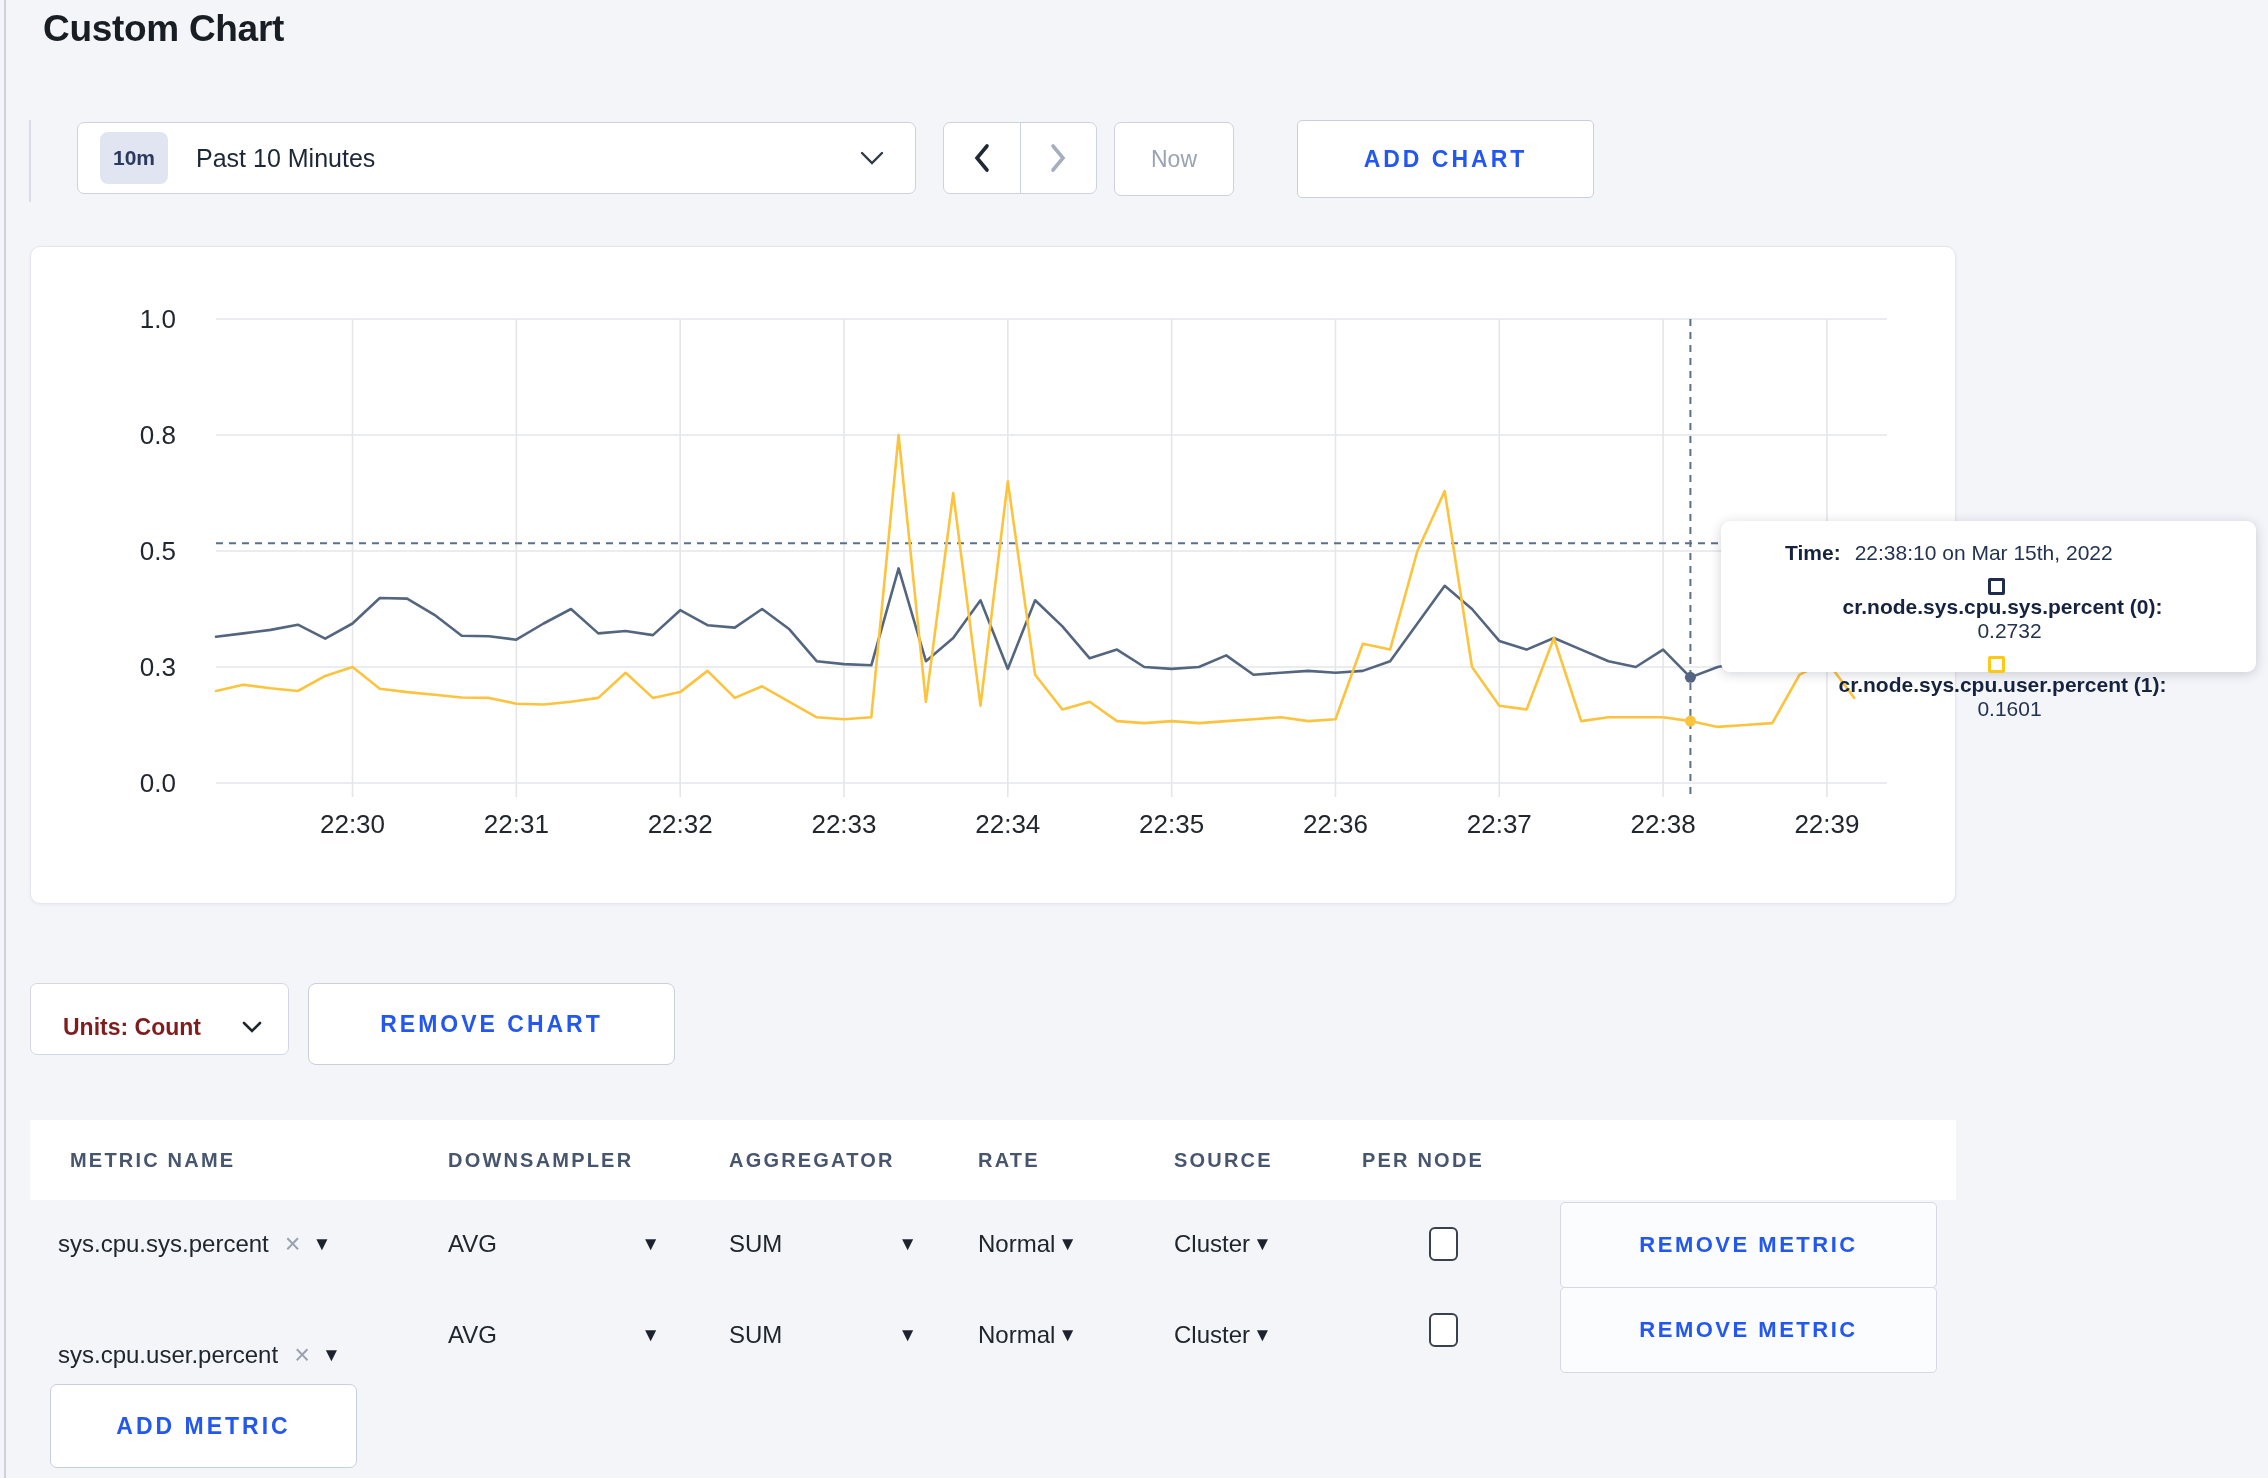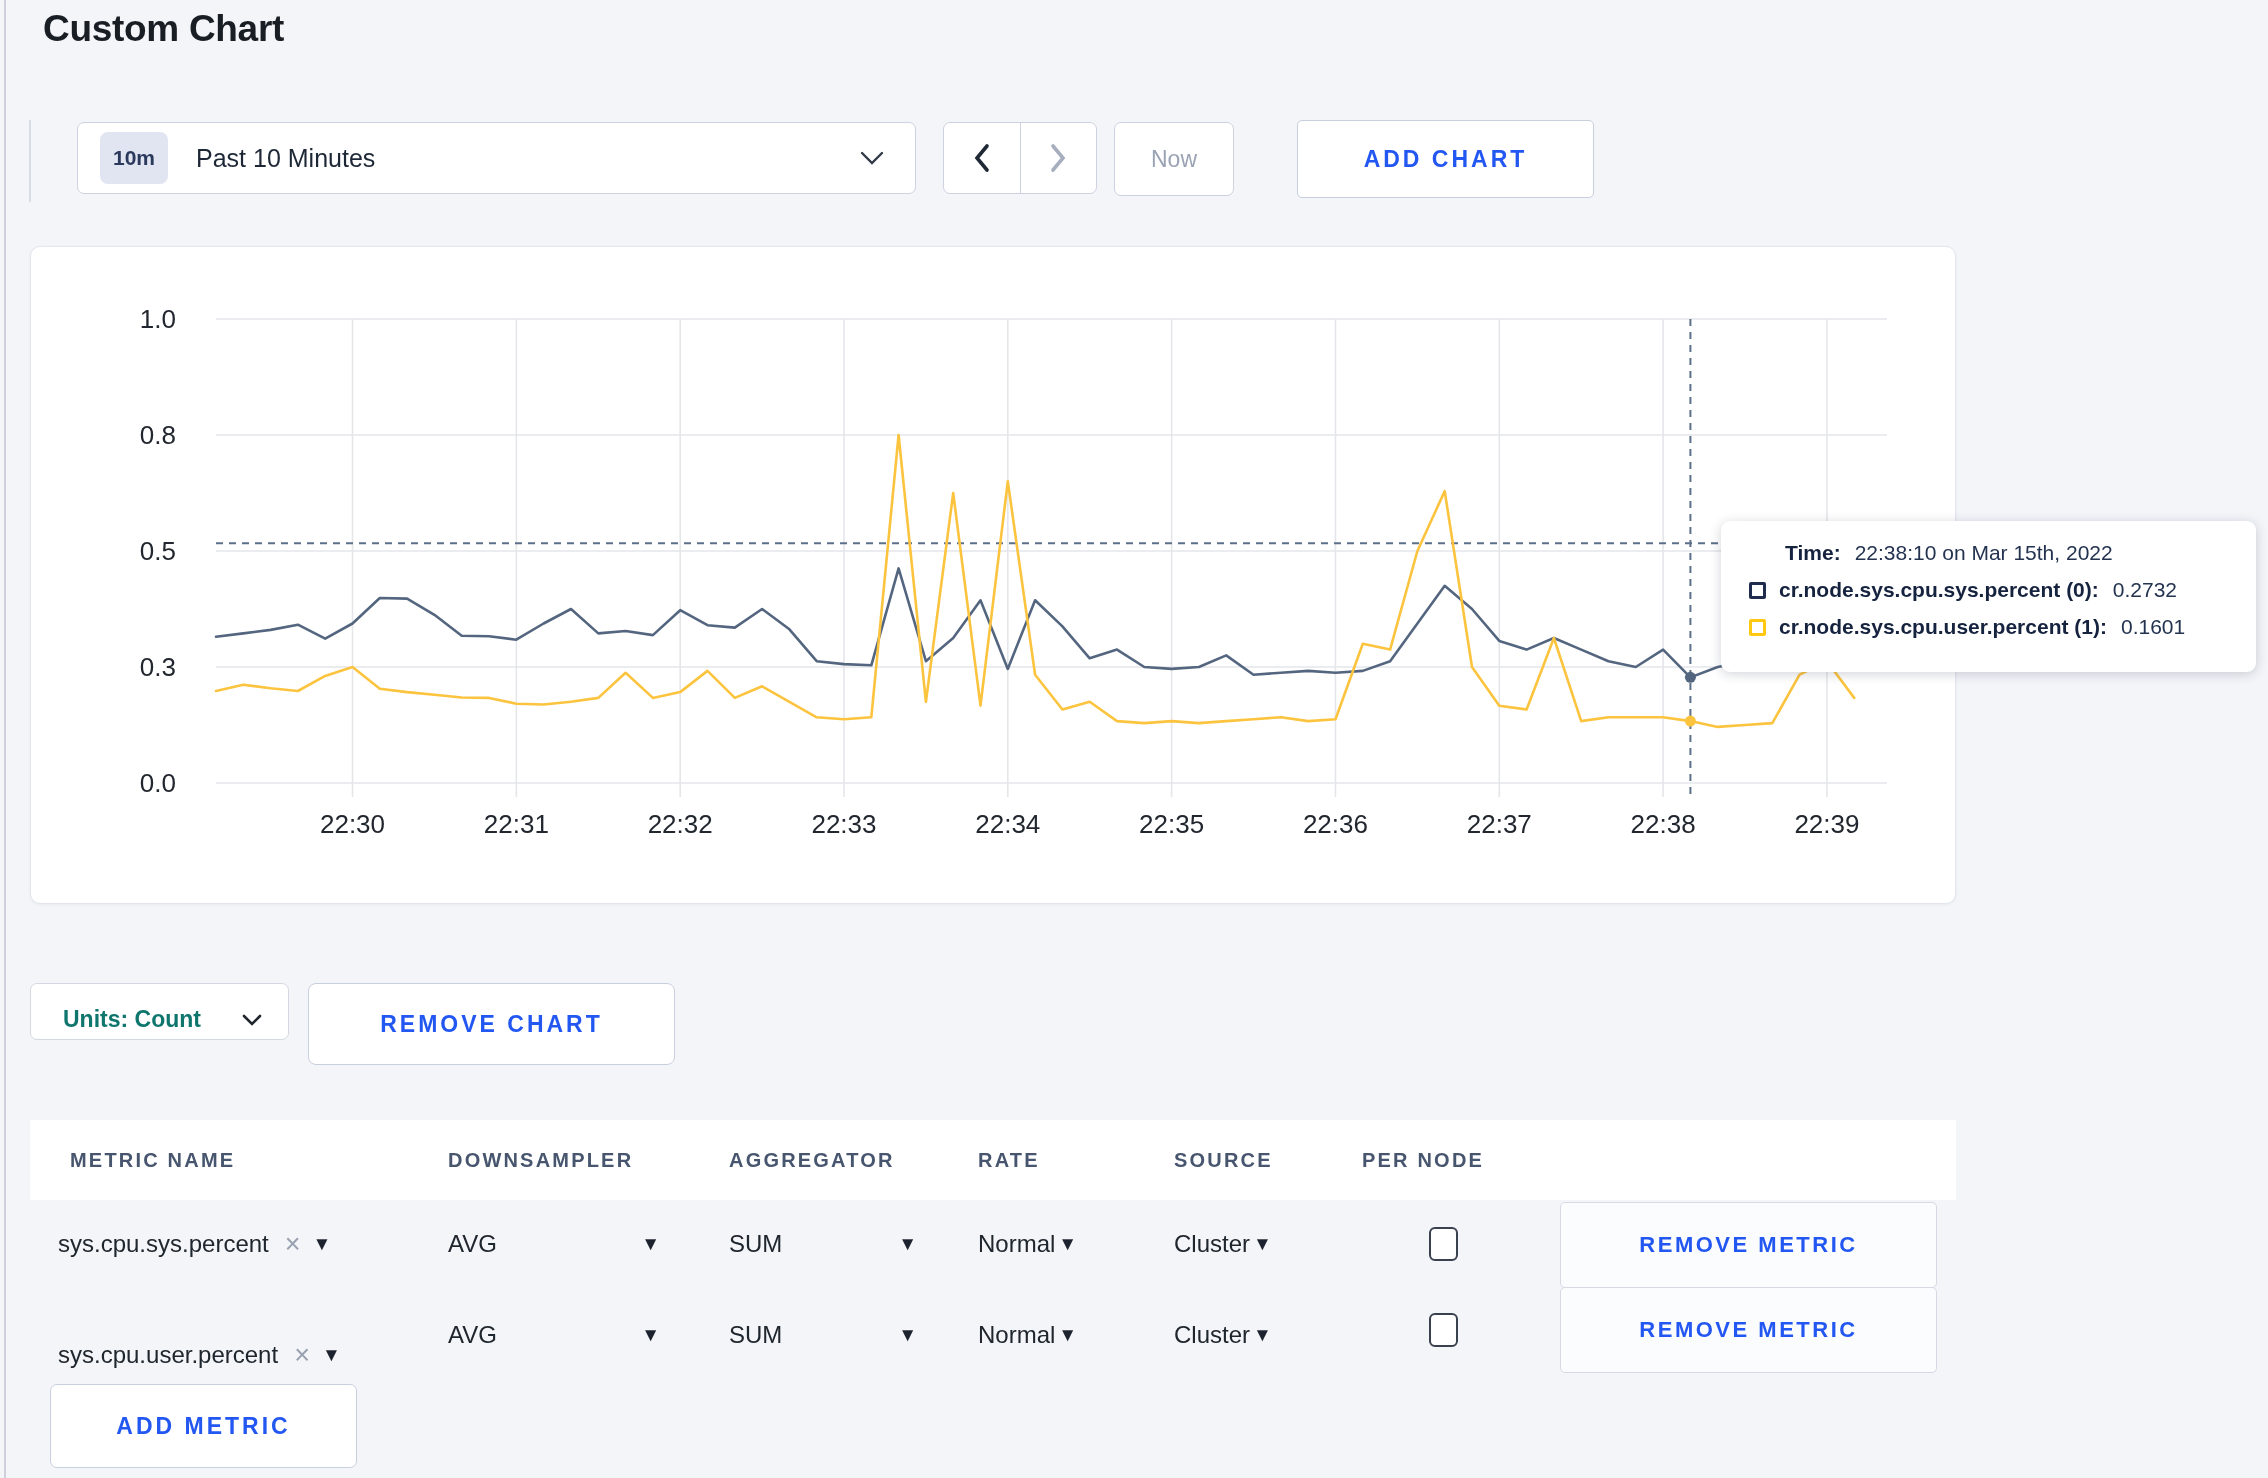--- a/index.html
+++ b/index.html
@@ -19,25 +19,25 @@
   .btn-blue{background:#fff;border:1.5px solid #c8cfdd;border-radius:5px;display:flex;align-items:center;justify-content:center;font-size:23px;font-weight:600;color:#2357f2;letter-spacing:3px;cursor:pointer;}
   .btn-add-chart{left:1297px;top:120px;width:295px;height:76px;}
   
   .chart-card{left:30px;top:246px;width:1926px;height:658px;background:#fff;border:1.5px solid #e3e6ee;border-radius:10px;box-shadow:0 1px 3px rgba(40,50,70,.06);box-sizing:border-box;}
   .chart-card svg{display:block;}
   
   .tooltip{left:1721px;top:521px;width:535px;height:151px;background:#fff;border-radius:9px;box-shadow:0 2px 12px rgba(25,35,60,.20);z-index:6;padding:20px 0 0 28px;box-sizing:border-box;font-size:21px;color:#16233f;}
   .tt-time-row{margin-left:36px;display:flex;align-items:baseline;}
   .tt-label{font-weight:700;color:#16233f;}
   .tt-value{margin-left:14px;font-weight:400;color:#233350;}
-  .tt-series-row{display:flex;align-items:center;margin-top:13px;}
+  .tt-series-row{display:flex;align-items:center;margin-top:13px;flex-direction:column;}
   .swatch{width:17px;height:17px;border:3.5px solid #1f2c4d;border-radius:2px;box-sizing:border-box;margin-right:13px;background:#fff;flex:none;}
   .tt-series-row .tt-label{font-size:21px;}
   
-  .btn-units{left:30px;top:983px;width:259px;height:57px;background:#fff;border:1.5px solid #d3d8e2;border-radius:7px;display:flex;align-items:center;padding:16px 26px 0 32px;box-sizing:border-box;font-size:23px;font-weight:700;color:#0f766e;cursor:pointer;}
+  .btn-units{left:30px;top:983px;width:259px;height:72px;background:#fff;border:1.5px solid #d3d8e2;border-radius:7px;display:flex;align-items:center;padding:16px 26px 0 32px;box-sizing:border-box;font-size:23px;font-weight:700;color:#7f1d1d;cursor:pointer;}
   .btn-remove-chart{left:308px;top:983px;width:365px;height:80px;border-radius:8px;}
   
   .thead-band{left:30px;top:1120px;width:1926px;height:80px;background:#fff;}
   .th{position:absolute;top:0;height:80px;display:flex;align-items:center;font-size:20px;font-weight:600;color:#47566e;letter-spacing:2.2px;}
   .cell{position:absolute;display:flex;align-items:center;font-size:24px;color:#20262e;}
   .x-icon{color:#99a1b0;font-size:27px;margin:0 12px 0 16px;cursor:pointer;}
   .caret{color:#1c232e;font-size:19px;cursor:pointer;}
   .sel-cell{justify-content:space-between;cursor:pointer;}
   .pair{gap:3px;cursor:pointer;}
   .checkbox{position:absolute;width:29px;height:34px;background:#fff;border:2px solid #39414f;border-radius:6px;box-sizing:border-box;cursor:pointer;}

